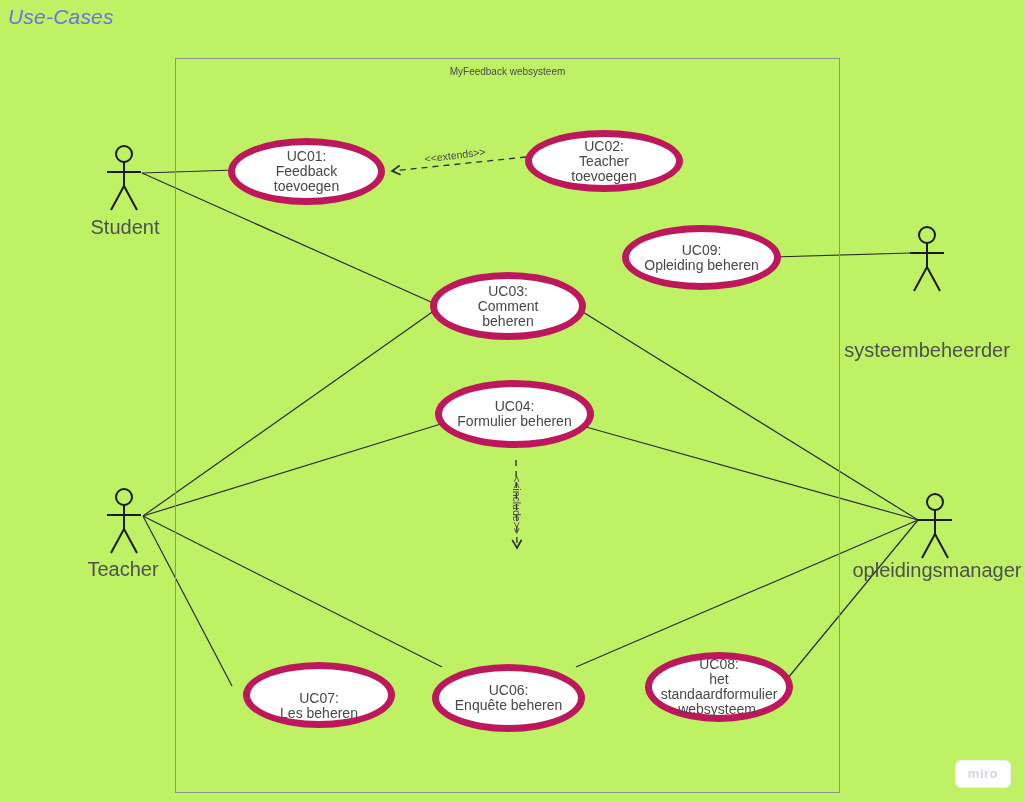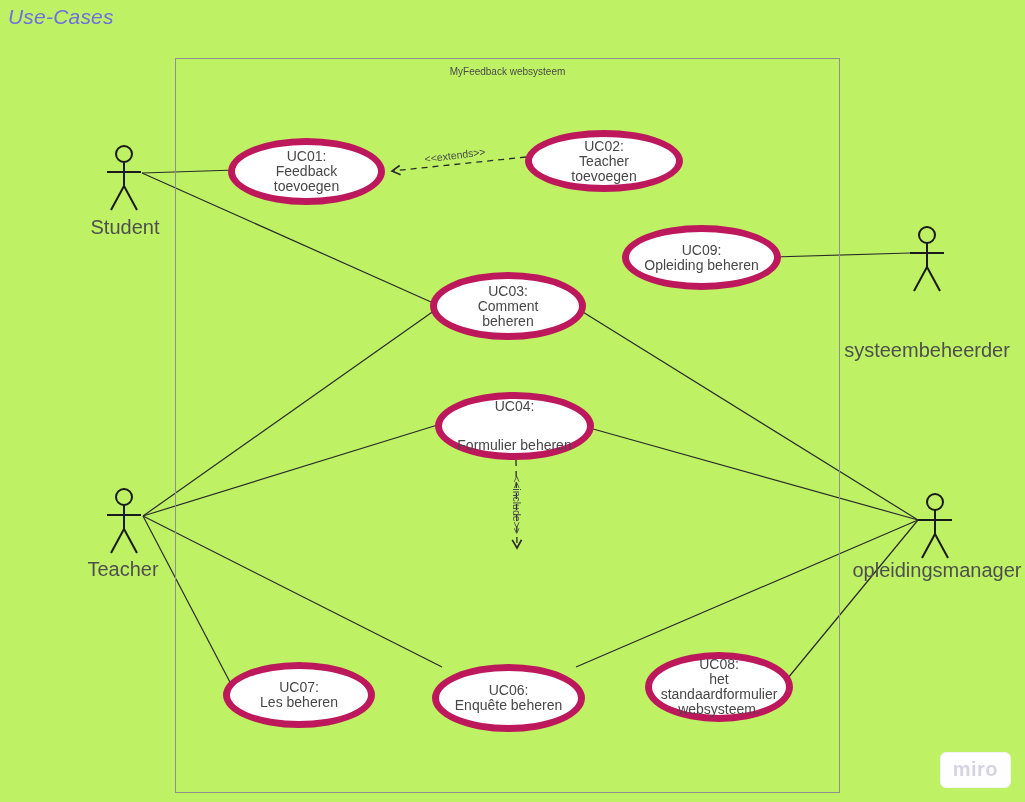--- a/index.html
+++ b/index.html
@@ -85,21 +85,21 @@
     white-space: nowrap;
   }
   .watermark {
     position: absolute;
     right: 14px;
     bottom: 14px;
     padding: 5px 12px 6px 12px;
     border: 1px solid #f1f1f6;
     border-radius: 6px;
     background: #fefefe;
-    font-size: 20px;
+    font-size: 13px;
     font-weight: 700;
     letter-spacing: 0.5px;
     color: #d6d4e1;
   }
 </style>
 </head>
 <body>
 
 <div class="canvas">
 
@@ -138,29 +138,29 @@
     <span>Feedback toevoegen</span>
   </div>
   <div class="uc" style="left:525px; top:130px; width:158px; height:62px;">
     <span>UC02:</span>
     <span>Teacher toevoegen</span>
   </div>
   <div class="uc" style="left:430px; top:272px; width:156px; height:68px;">
     <span>UC03:</span>
     <span>Comment beheren</span>
   </div>
-  <div class="uc" style="left:435px; top:392px; width:159px; height:68px;justify-content:space-between;">
+  <div class="uc" style="left:435px; top:380px; width:159px; height:68px;">
     <span>UC04:</span>
     <span>Formulier beheren</span>
   </div>
   <div class="uc" style="left:432px; top:664px; width:153px; height:68px;">
     <span>UC06:</span>
     <span>Enquête beheren</span>
   </div>
-  <div class="uc" style="left:223px; top:662px; width:152px; height:66px;">
+  <div class="uc" style="left:243px; top:662px; width:152px; height:66px;justify-content:flex-end;">
     <span>UC07:</span>
     <span>Les beheren</span>
   </div>
   <div class="uc" style="left:645px; top:652px; width:148px; height:70px; padding:0 10px;">
     <span>UC08:</span>
     <span>het standaardformulier websysteem.</span>
   </div>
   <div class="uc" style="left:622px; top:225px; width:159px; height:65px;">
     <span>UC09:</span>
     <span>Opleiding beheren</span>

